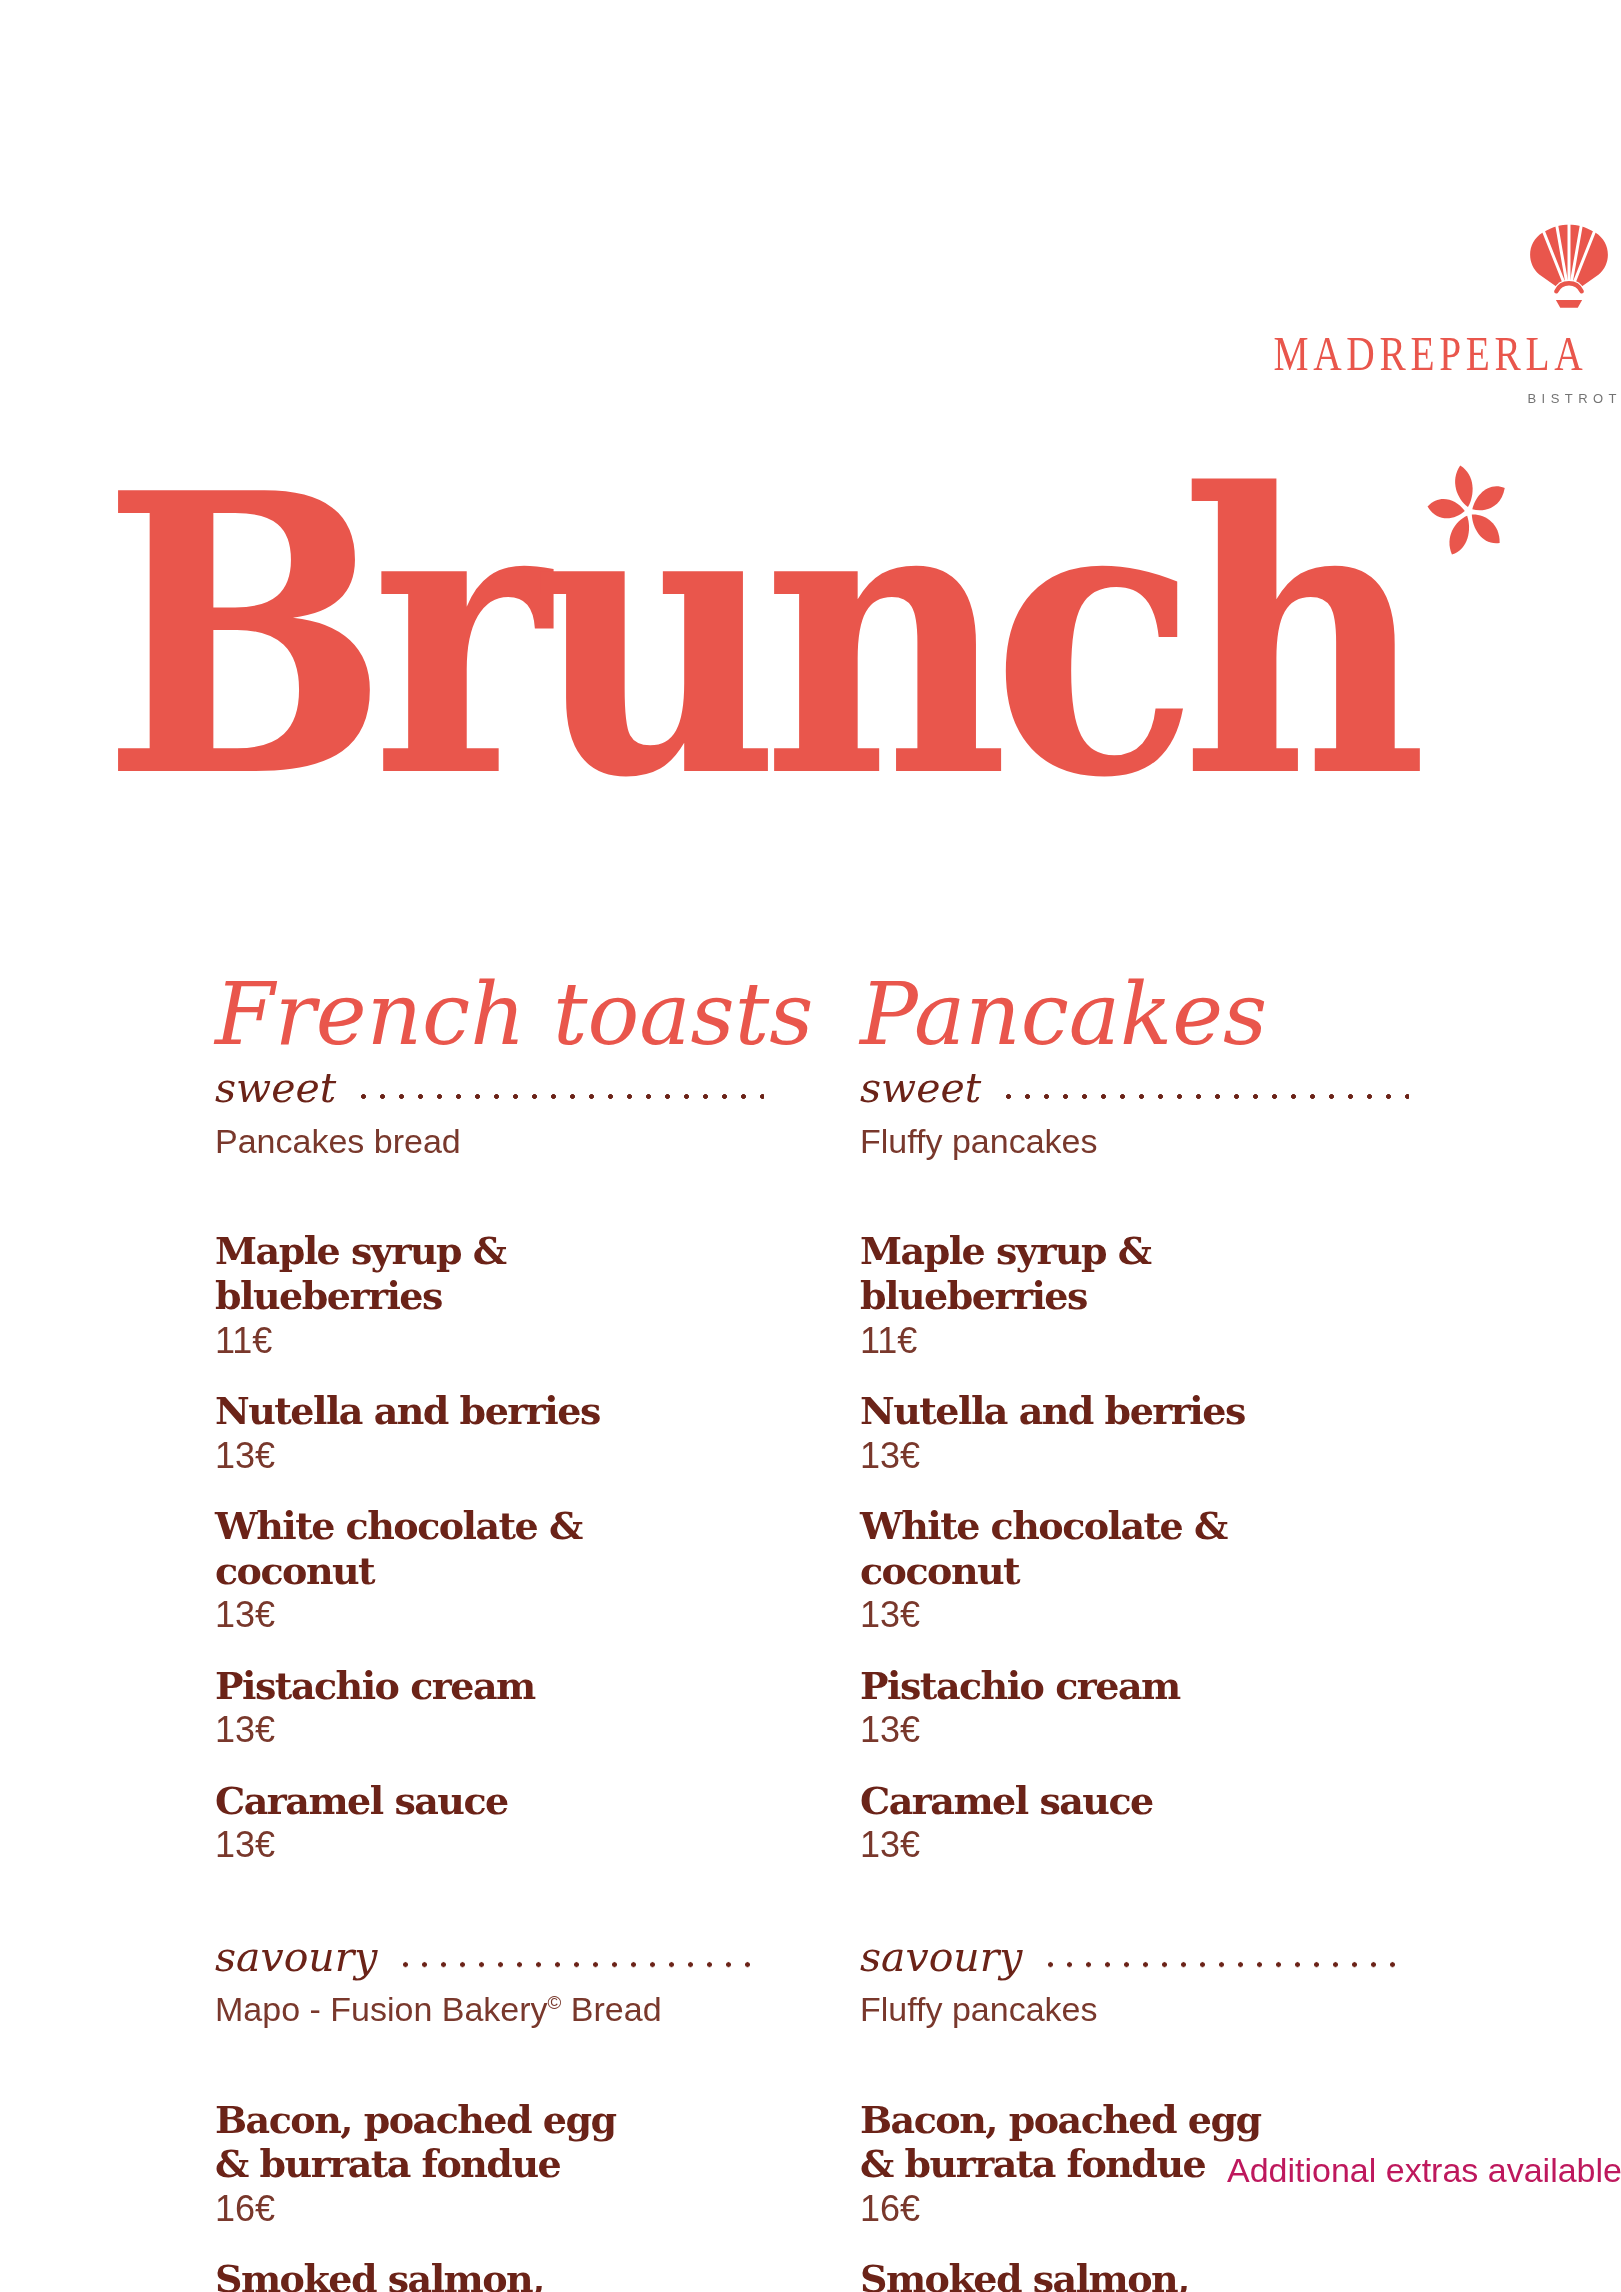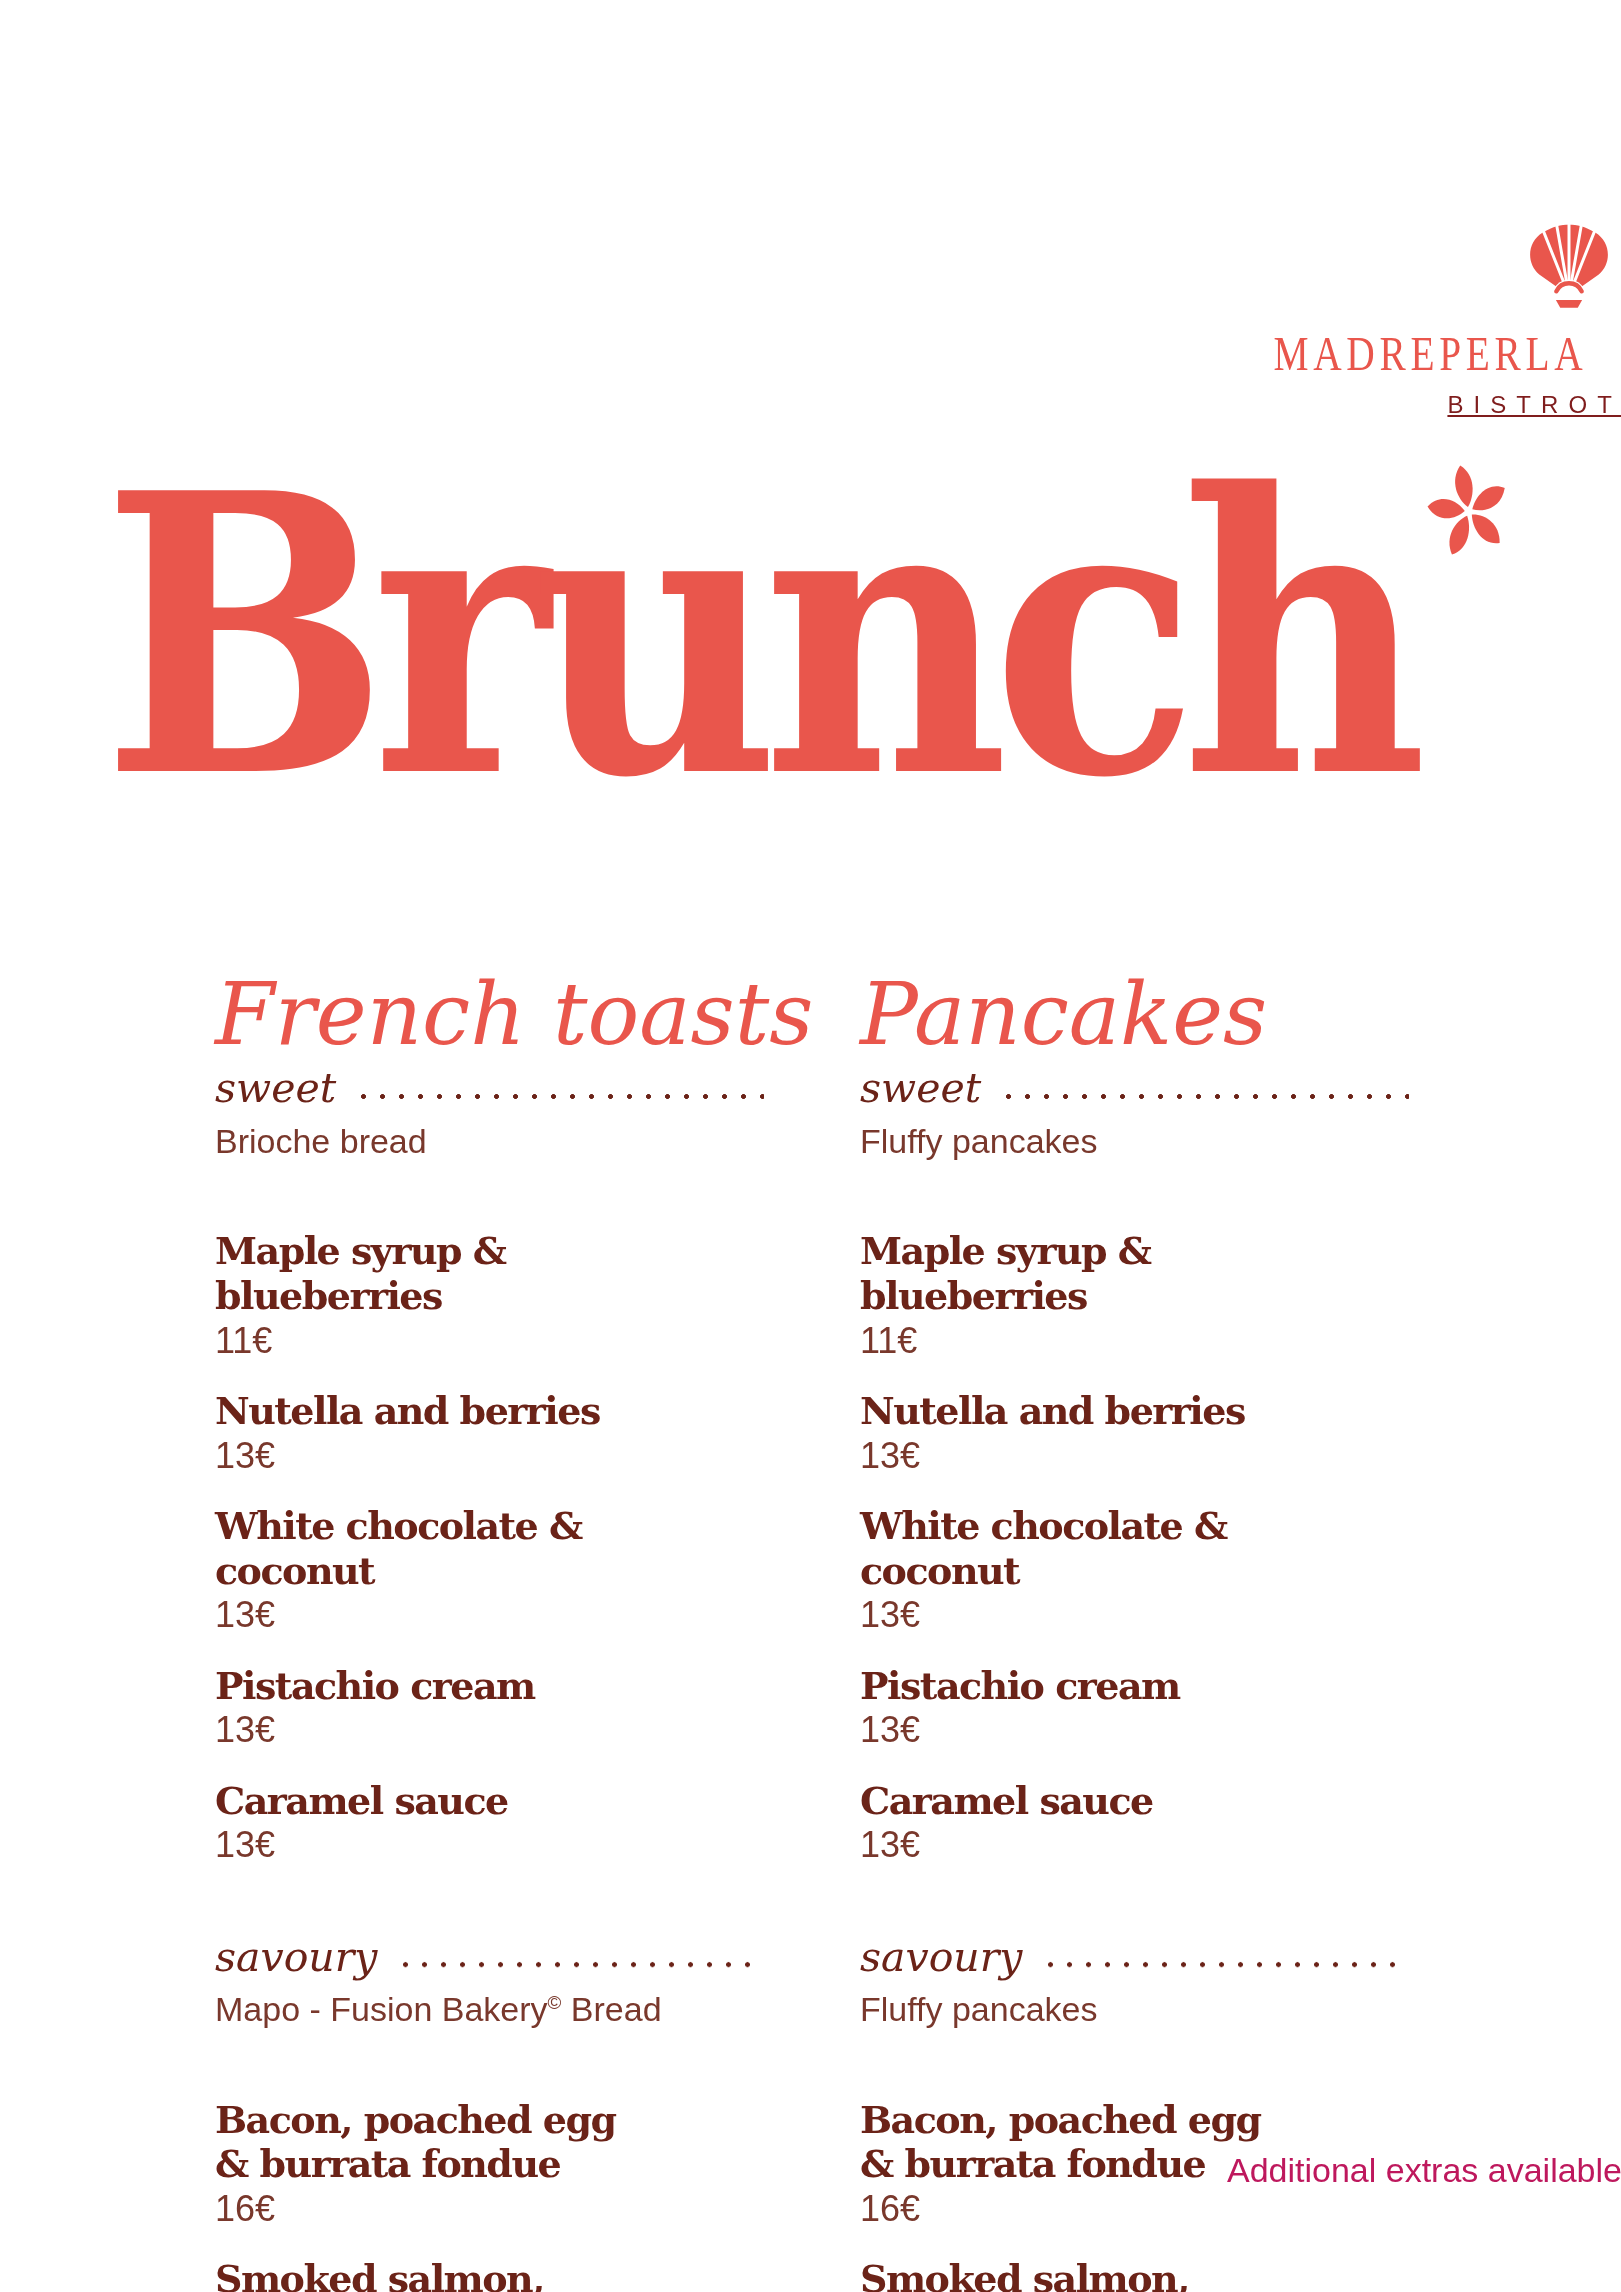--- a/index.html
+++ b/index.html
@@ -26,26 +26,25 @@
     font-weight:400;
     font-size:48px;
     letter-spacing:0.12em;
     color:#E9564C;
     transform:scaleX(0.82);
     white-space:nowrap;
   }
   .brand-subtitle {
     margin-top:10.7px;
     font-family:"Liberation Sans", sans-serif;
-    font-size:24px;
+    font-size:13px;
     letter-spacing:0.42em;
     text-indent:0.42em;
-    color:#7f1d1d;
-    white-space:nowrap;
-    text-decoration:underline;
+    color:#737373;
+    white-space:nowrap;
   }
 
   
   .brunch-title {
     position:absolute; top:443px; left:0; width:100%;
     text-align:center;
     font-family:"DejaVu Serif", "Liberation Serif", serif;
     font-weight:bold;
     font-size:385px;
     line-height:1;
@@ -168,21 +167,21 @@
 
   <div id="menu-columns">
       <section class="menu-col pos-left">
     <h2 class="col-heading">French toasts</h2>
     <div class="subsections">
           <div class="subsection sub-first">
     <div class="label-row">
       <span class="subsection-label">sweet</span>
       <span class="dotted-leader"></span>
     </div>
-    <div class="subsection-description">Brioche bread</div>
+    <div class="subsection-description">Pancakes bread</div>
     <div class="items">
               <div class="item-row">
     <span class="item-name">Maple syrup &amp; blueberries</span>
     <span class="item-price">11€</span>
   </div>
               <div class="item-row">
     <span class="item-name">Nutella and berries</span>
     <span class="item-price">13€</span>
   </div>
               <div class="item-row">

